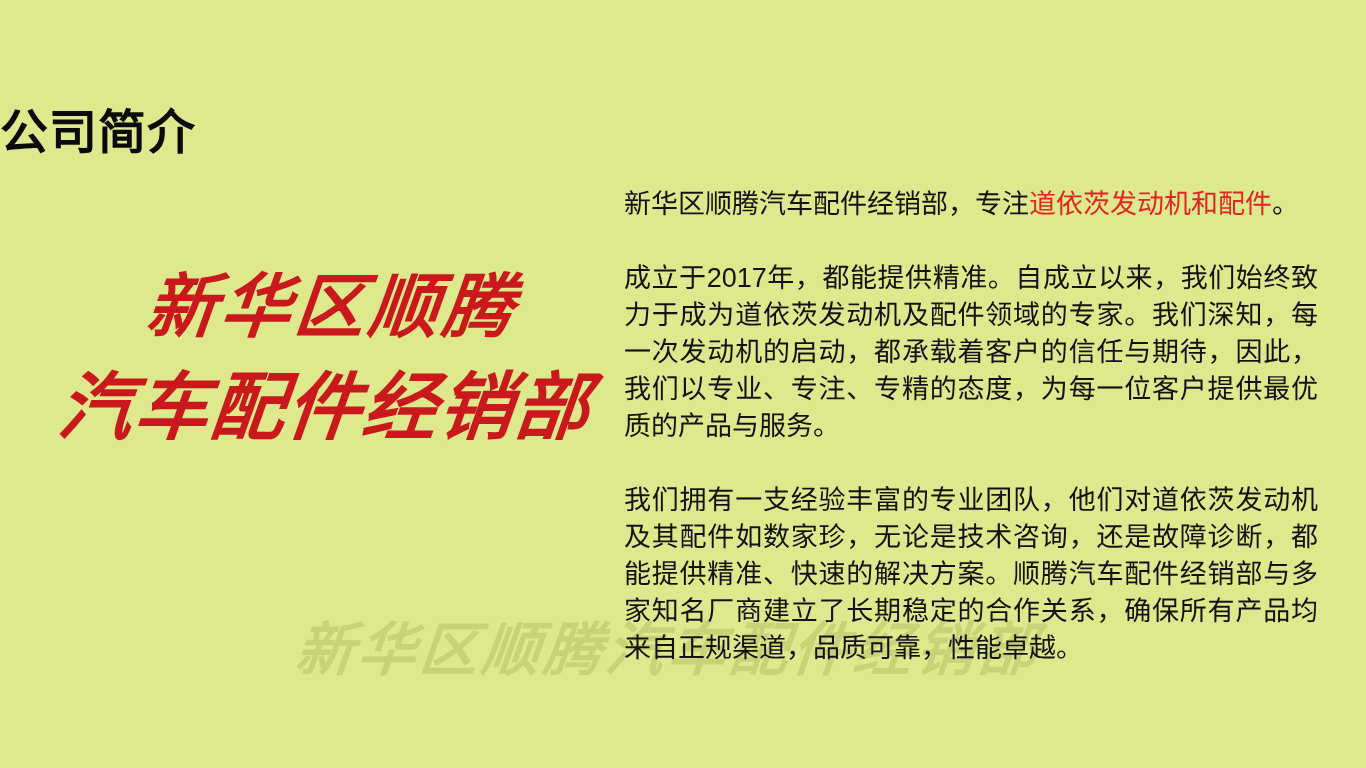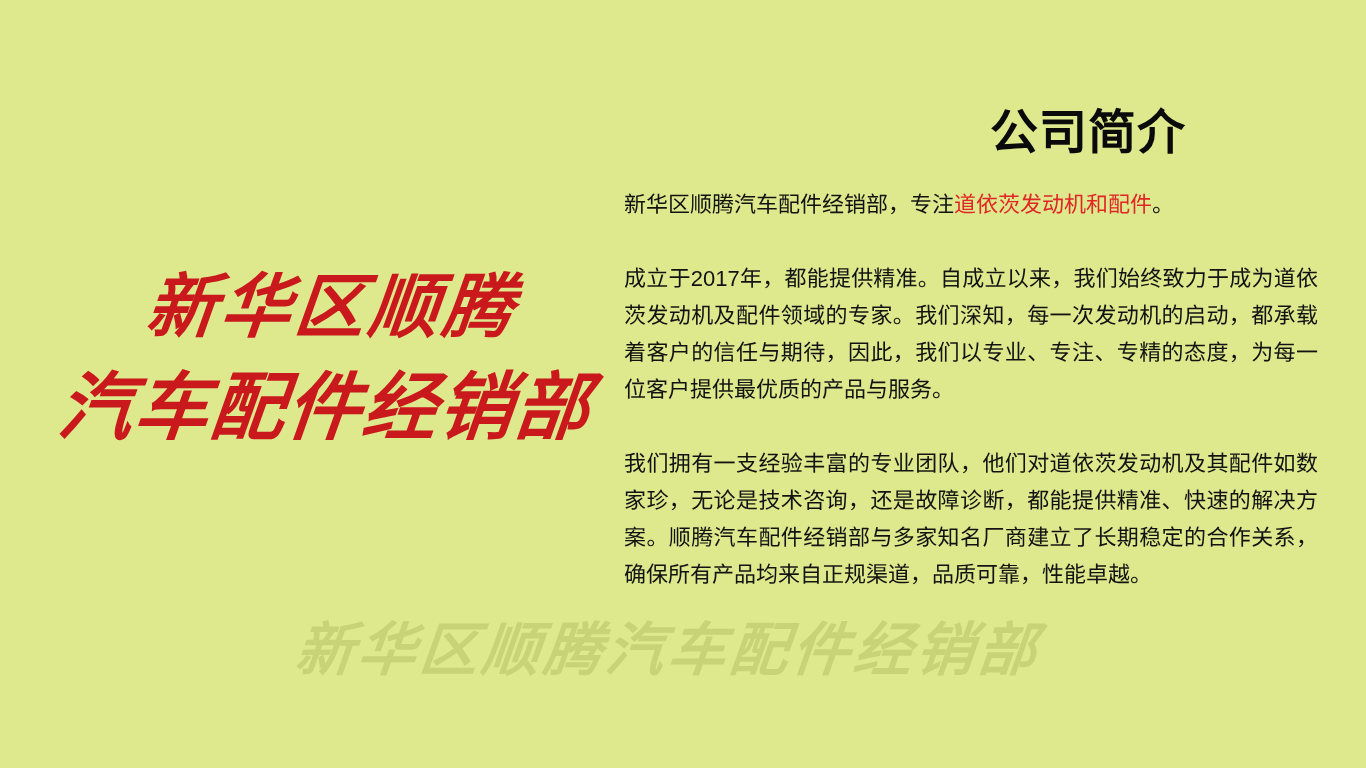--- a/index.html
+++ b/index.html
@@ -21,21 +21,21 @@
     background: #dee88c;
     overflow: hidden;
   }
 
   
   #slide-title {
     position: absolute;
     left: 0;
     top: 72px;
     width: 1186px;
-    text-align: right;
+    text-align: left;
     font-size: 48px;
     line-height: 58px;
     font-weight: bold;
     color: #0a0a0a;
     letter-spacing: 1px;
     white-space: nowrap;
   }
 
   
   #logo-block {
@@ -87,21 +87,21 @@
     transform: skewX(-6deg);
   }
 
   
   #body-text {
     position: absolute;
     left: 624px;
     top: 186px;
     width: 694px;
     color: #121212;
-    font-size: 22px;
+    font-size: 27px;
     line-height: 37px;
     text-align: justify;
     text-justify: inter-ideograph;
   }
   #body-text .para {
     margin: 0 0 37px 0;
   }
   #body-text .para:last-child {
     margin-bottom: 11px;
   }

